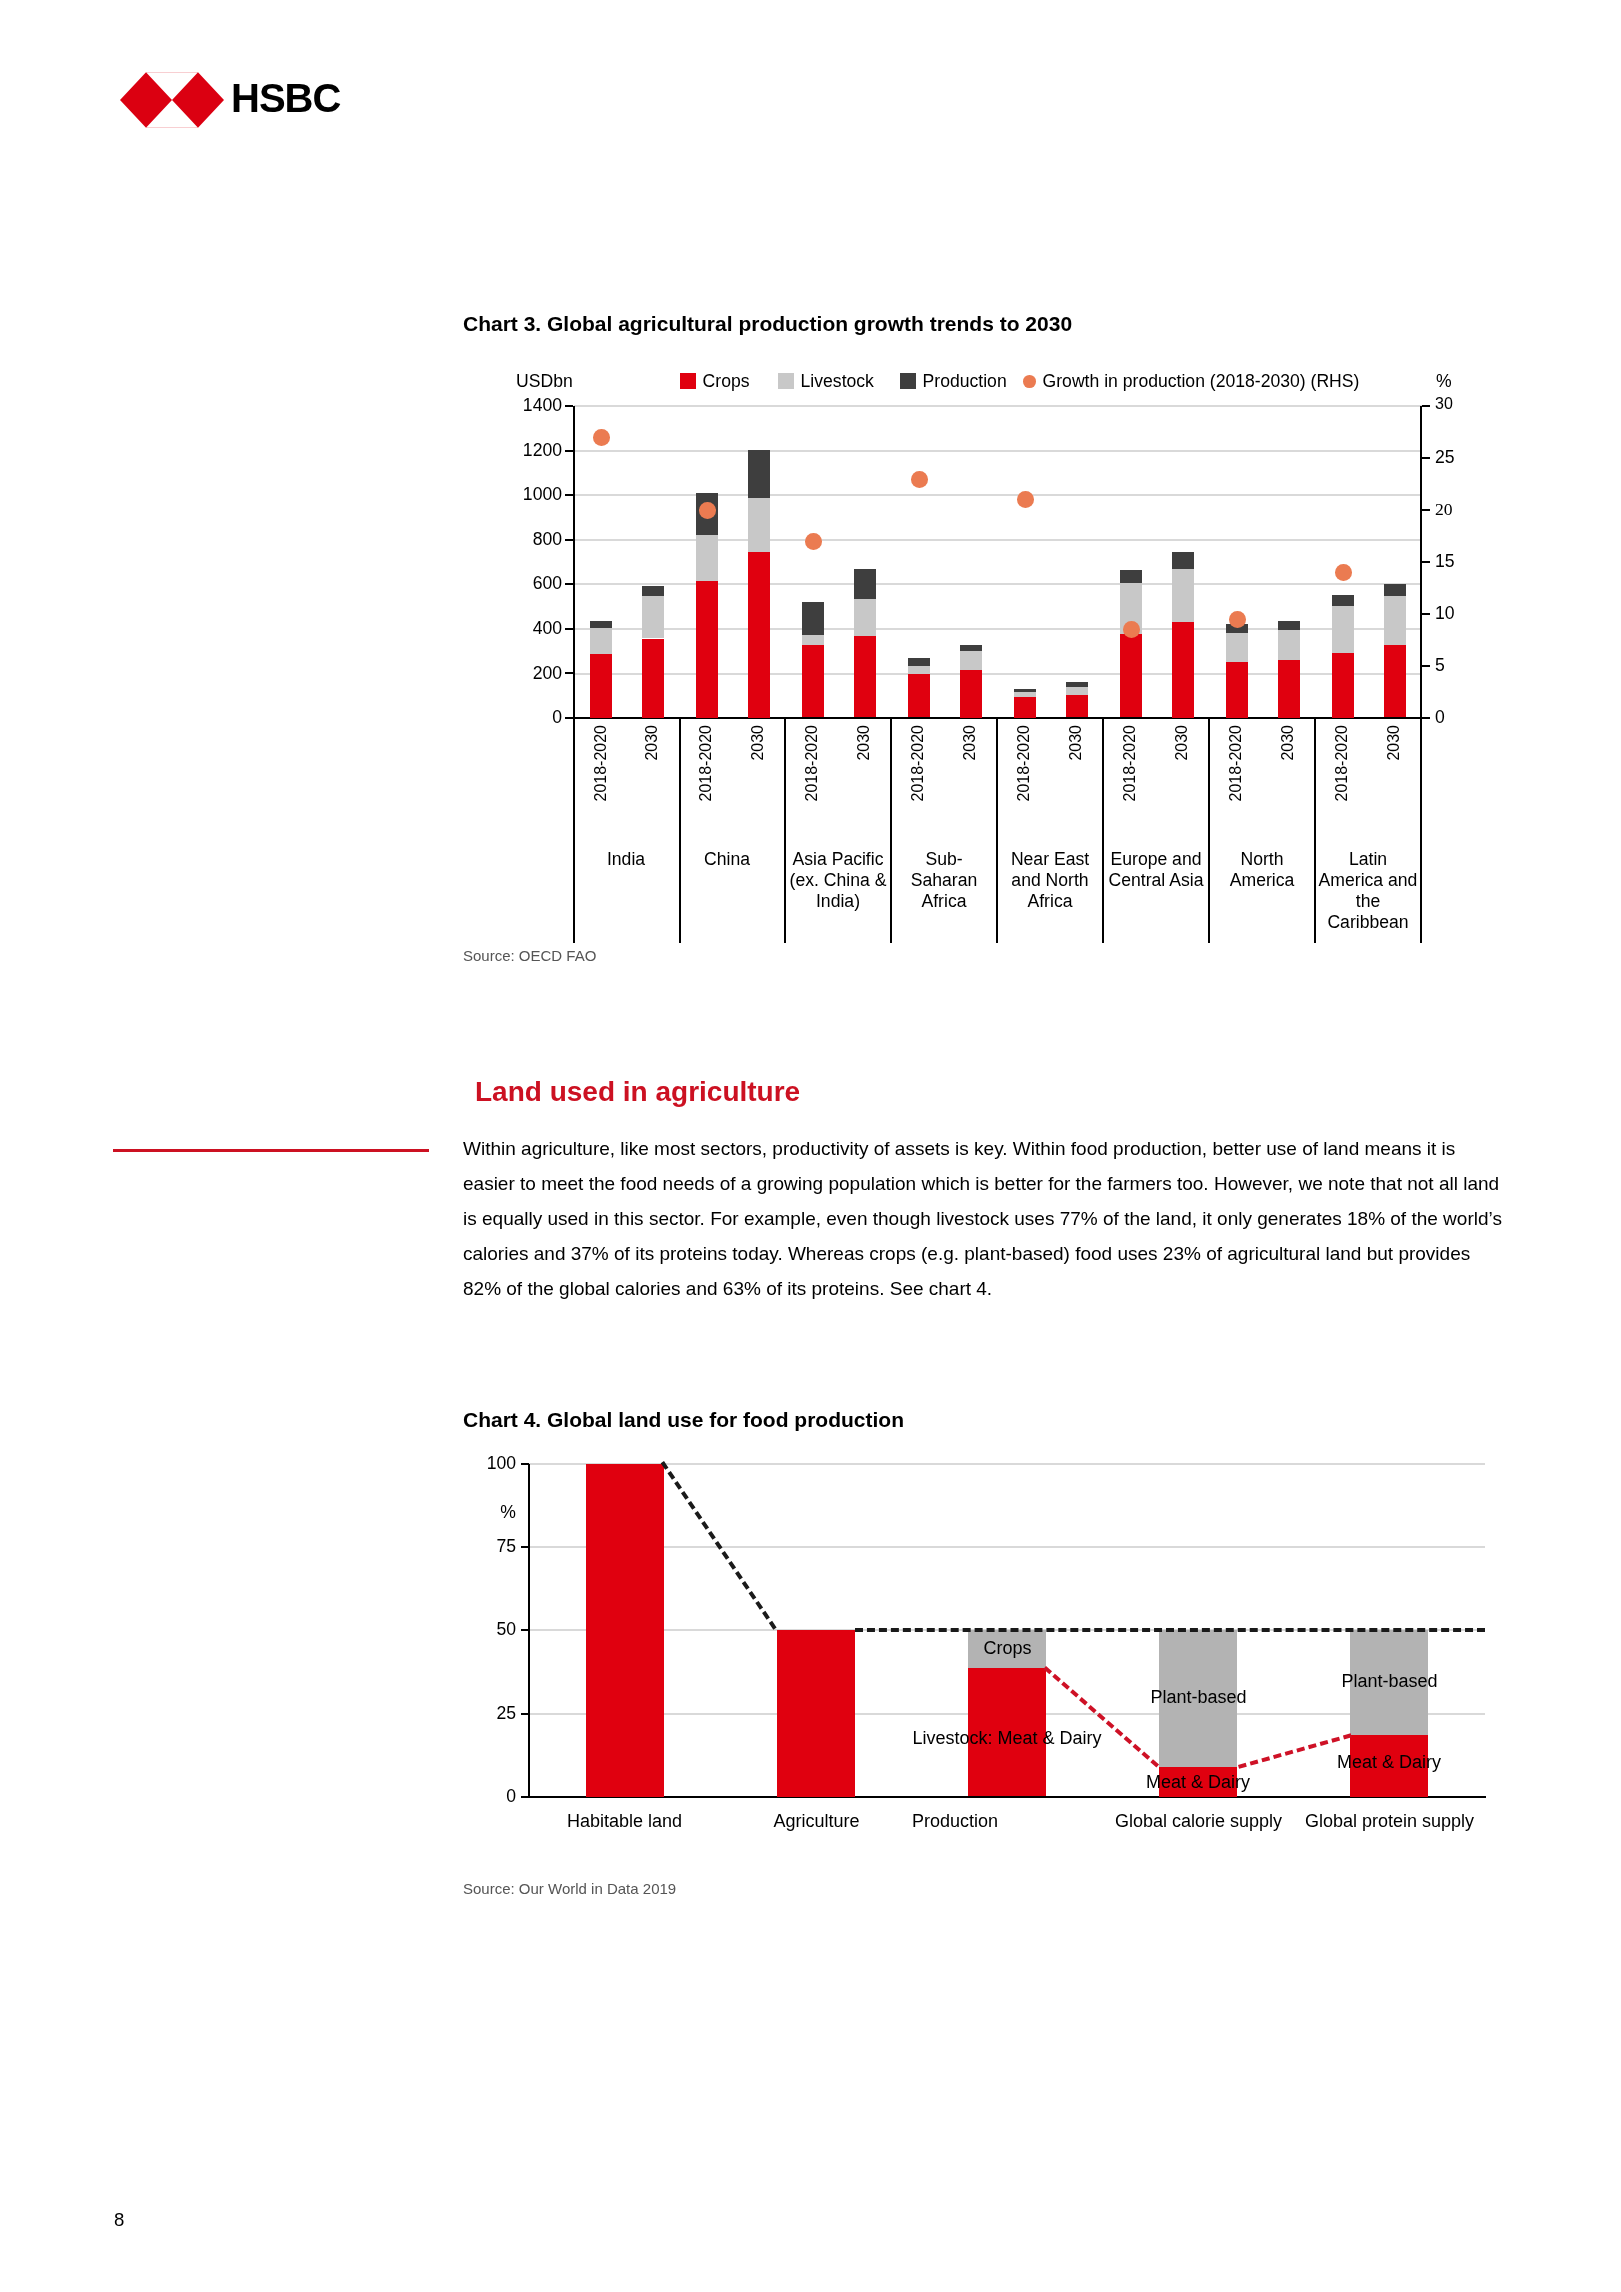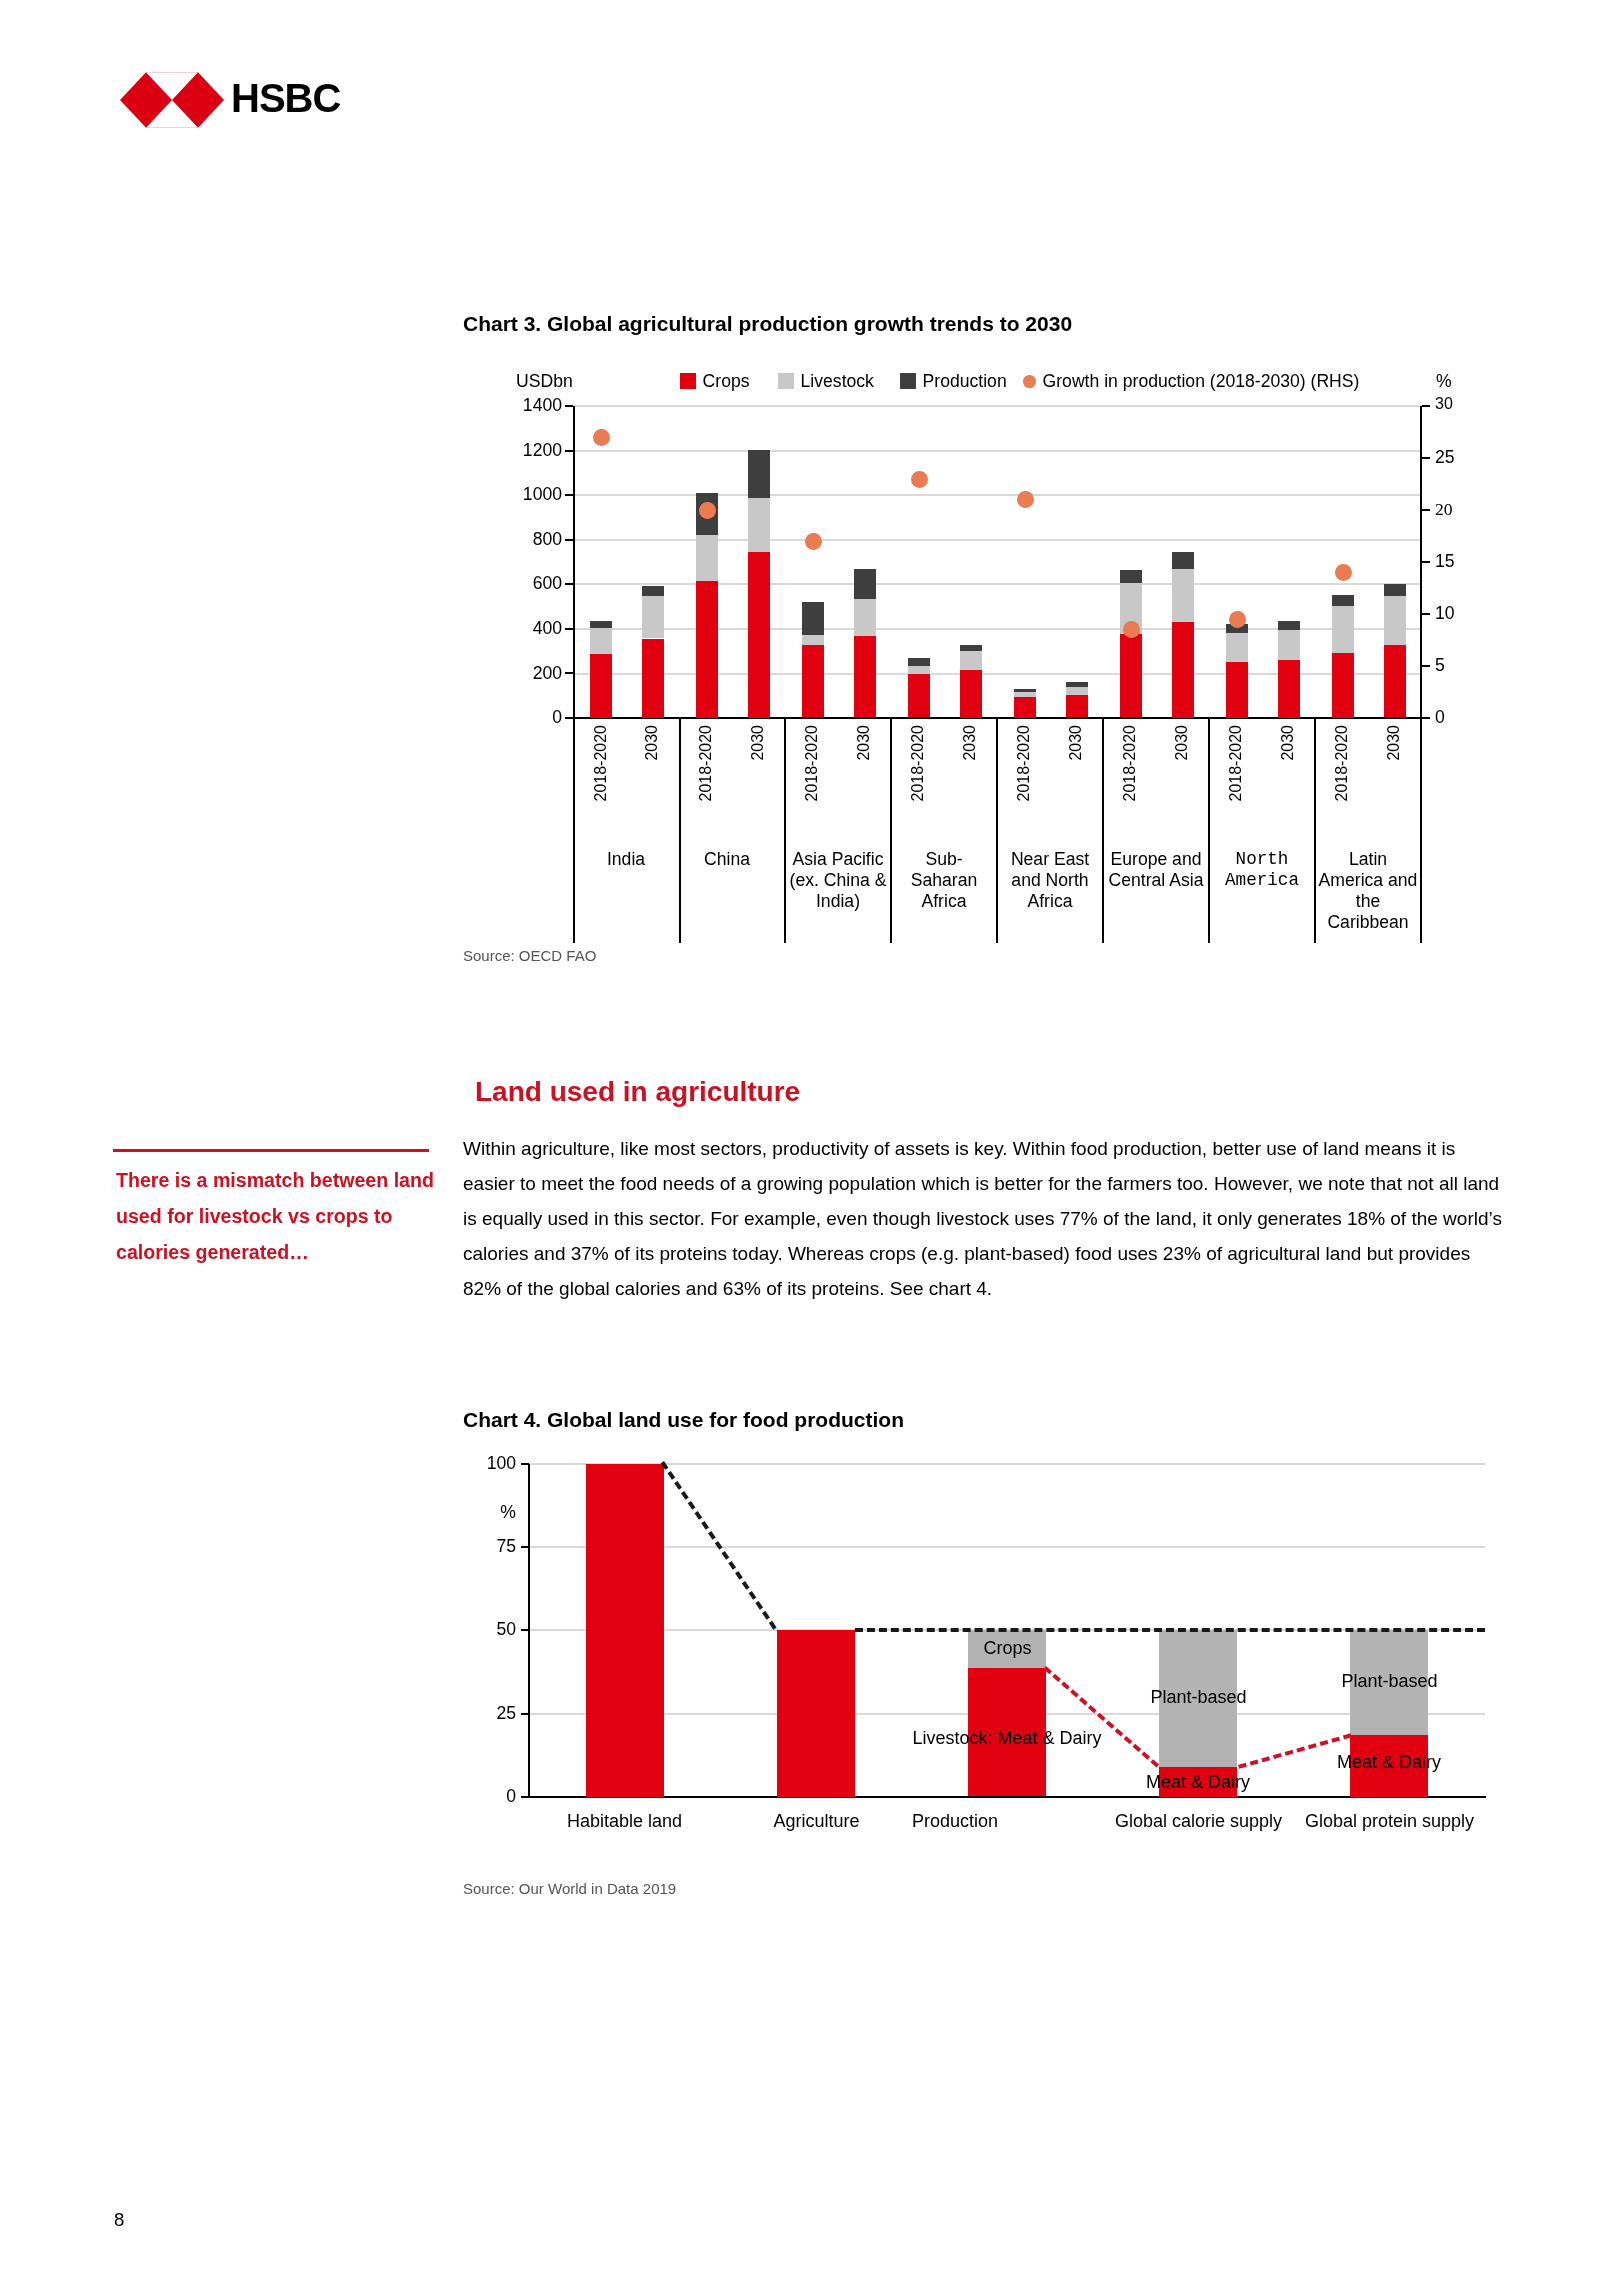--- a/index.html
+++ b/index.html
@@ -151,21 +151,21 @@
       <div style="position: absolute; left: 654px; top: 486px; width: 102px; text-align: center; font-size: 17.6px; line-height: 21px;">Europe and Central Asia</div>
       <div style="position: absolute; left: 775px; top: 299px; width: 21.6px; height: 56px; background: rgb(224, 0, 15);"></div>
       <div style="position: absolute; left: 775px; top: 270px; width: 21.6px; height: 29px; background: rgb(200, 200, 200);"></div>
       <div style="position: absolute; left: 775px; top: 261px; width: 21.6px; height: 9px; background: rgb(62, 62, 62);"></div>
       <div style="position: absolute; right: 322px; top: 362px; white-space: nowrap; font-size: 16px; transform-origin: right top; transform: rotate(-90deg); left: auto;">2018-2020</div>
       <div style="position: absolute; left: 827px; top: 297px; width: 21.6px; height: 58px; background: rgb(224, 0, 15);"></div>
       <div style="position: absolute; left: 827px; top: 267px; width: 21.6px; height: 30px; background: rgb(200, 200, 200);"></div>
       <div style="position: absolute; left: 827px; top: 258px; width: 21.6px; height: 9px; background: rgb(62, 62, 62);"></div>
       <div style="position: absolute; right: 270px; top: 362px; white-space: nowrap; font-size: 16px; transform-origin: right top; transform: rotate(-90deg); left: auto;">2030</div>
       <div style="position: absolute; left: 778px; top: 248px; width: 16.7px; height: 16.7px; border-radius: 50%; background: rgb(235, 123, 81);"></div>
-      <div style="position: absolute; left: 760px; top: 486px; width: 102px; text-align: center; font-size: 17.6px; line-height: 21px; font-family: Liberation Mono, monospace;">North America</div>
+      <div style="position: absolute; left: 760px; top: 486px; width: 102px; text-align: center; font-size: 17.6px; line-height: 21px;">North America</div>
       <div style="position: absolute; left: 881px; top: 290px; width: 21.6px; height: 65px; background: rgb(224, 0, 15);"></div>
       <div style="position: absolute; left: 881px; top: 243px; width: 21.6px; height: 47px; background: rgb(200, 200, 200);"></div>
       <div style="position: absolute; left: 881px; top: 232px; width: 21.6px; height: 11px; background: rgb(62, 62, 62);"></div>
       <div style="position: absolute; right: 216px; top: 362px; white-space: nowrap; font-size: 16px; transform-origin: right top; transform: rotate(-90deg); left: auto;">2018-2020</div>
       <div style="position: absolute; left: 933px; top: 282px; width: 21.6px; height: 72px; background: rgb(224, 0, 15);"></div>
       <div style="position: absolute; left: 933px; top: 233px; width: 21.6px; height: 49px; background: rgb(200, 200, 200);"></div>
       <div style="position: absolute; left: 933px; top: 221px; width: 21.6px; height: 12.2px; background: rgb(62, 62, 62);"></div>
       <div style="position: absolute; right: 164px; top: 362px; white-space: nowrap; font-size: 16px; transform-origin: right top; transform: rotate(-90deg); left: auto;">2030</div>
       <div style="position: absolute; left: 884px; top: 201px; width: 16.7px; height: 16.7px; border-radius: 50%; background: rgb(235, 123, 81);"></div>
       <div style="position: absolute; left: 866px; top: 486px; width: 102px; text-align: center; font-size: 17.6px; line-height: 21px;">Latin America and the Caribbean</div>
@@ -176,21 +176,20 @@
       <div style="position: absolute; left: 545px; top: 355px; width: 2px; height: 225px; background: rgb(0, 0, 0);"></div>
       <div style="position: absolute; left: 651px; top: 355px; width: 2px; height: 225px; background: rgb(0, 0, 0);"></div>
       <div style="position: absolute; left: 757px; top: 355px; width: 2px; height: 225px; background: rgb(0, 0, 0);"></div>
       <div style="position: absolute; left: 863px; top: 355px; width: 2px; height: 225px; background: rgb(0, 0, 0);"></div>
       <div style="position: absolute; left: 969px; top: 355px; width: 2px; height: 225px; background: rgb(0, 0, 0);"></div>
     </div>
   <div class="chart-source" style="top:947px;">Source: OECD FAO</div>
 
   <h2 class="section-heading" style="margin: 12px; color: rgb(204, 17, 34);">Land used in agriculture</h2>
   <div class="sidebar-rule" style="background: rgb(204, 17, 34);"></div>
-  <div class="sidebar-text" style="color: rgb(204, 17, 34);">There is a mismatch between land used for livestock vs crops to calories generated…</div>
   <p class="body-text">Within agriculture, like most sectors, productivity of assets is key. Within food production, better use of land means it is easier to meet the food needs of a growing population which is better for the farmers too. However, we note that not all land is equally used in this sector. For example, even though livestock uses 77% of the land, it only generates 18% of the world’s calories and 37% of its proteins today. Whereas crops (e.g. plant-based) food uses 23% of agricultural land but provides 82% of the global calories and 63% of its proteins. See chart 4.</p>
 
   <div class="chart-title" style="top:1408px;">Chart 4. Global land use for food production</div>
   <div id="c4" class="canvas" style="top:1441px; height:461px;">
     <div class="axis-unit" style="left:0px; top:61px; width:65px; text-align:right;">%</div>
   <div style="position: absolute; left: 78px; top: 272px; width: 956px; height: 1.5px; background: rgb(217, 217, 217);"></div>
       <div style="position: absolute; left: 78px; top: 188px; width: 956px; height: 1.5px; background: rgb(217, 217, 217);"></div>
       <div style="position: absolute; left: 78px; top: 105px; width: 956px; height: 1.5px; background: rgb(217, 217, 217);"></div>
       <div style="position: absolute; left: 78px; top: 22px; width: 956px; height: 1.5px; background: rgb(217, 217, 217);"></div>
       <div style="position: absolute; left: 77px; top: 22.5px; width: 2.2px; height: 333px; background: rgb(0, 0, 0);"></div>

